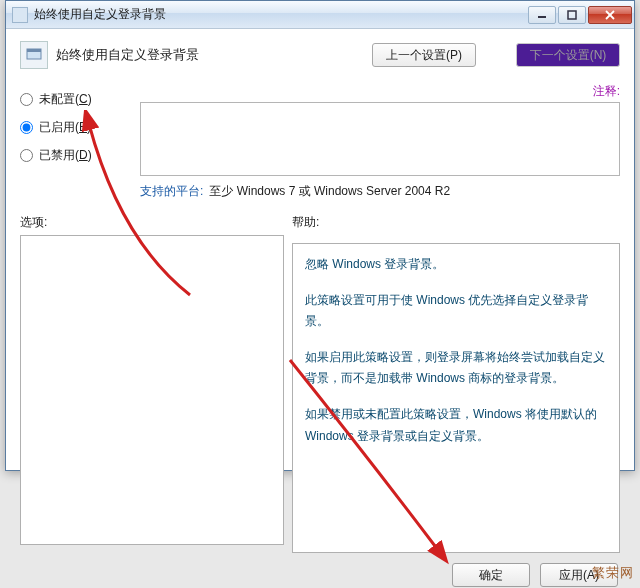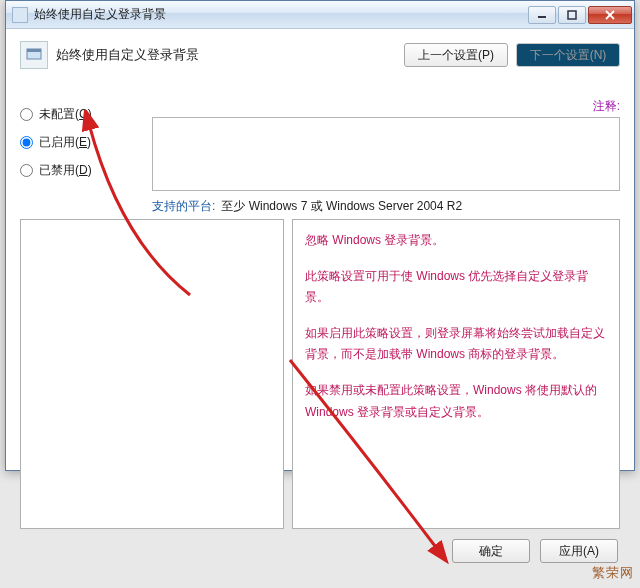--- a/index.html
+++ b/index.html
@@ -45,25 +45,25 @@
 .hdr { display:flex; align-items:center; gap:8px; padding:4px 0 10px 0; }
 .hdr .hico {
   width:28px; height:28px; border:1px solid #bcc; background:#eef3f8;
   display:flex; align-items:center; justify-content:center;
 }
 .hdr .htxt { flex:1; font-size:13px; color:#222; }
 .navbtn {
   height:24px; min-width:104px; padding:0 10px;
   background:linear-gradient(#fdfdfd,#ececec);
   border:1px solid #a7a7a7; border-radius:3px;
-  font-size:12px; color:#222;
-}
-.navbtn[disabled]{ color:#9a9a9a; background:#0c4a6e; border-color:#c9c9c9; }
-
-.row1 { display:flex; gap:20px; align-items:flex-start; margin-top:19px; }
+  font-size:12px; color:#222;margin-left:32px;
+}
+.navbtn[disabled]{ color:#9a9a9a; background:#4c1d95; border-color:#c9c9c9; }
+
+.row1 { display:flex; gap:8px; align-items:flex-start; margin-top:4px; }
 .radios { width:112px; padding-top:2px; }
 .radio { display:flex; align-items:center; gap:6px; height:28px; color:#222; cursor:pointer; }
 .radio input { margin:0; }
 .radio u { text-decoration:underline; }
 
 .noteblk { flex:1; }
 .notelbl { color:#a21caf; margin-bottom:2px; display:block;text-align:right; }
 .note {
   width:100%; height:74px; resize:none;
   border:1px solid #b5b5b5; background:#fff; font-family:inherit; font-size:12px;
@@ -74,21 +74,21 @@
 .platval { color:#222; }
 
 .section-lbls { display:flex; margin-top:14px; color:#222; }
 .section-lbls .l { width:272px; }
 .panes { display:flex; gap:8px; margin-top:4px; }
 .pane {
   border:1px solid #b0b0b0; background:#fff;
   height:310px; overflow:auto; padding:10px 12px;
 }
 .pane.left { width:264px; }
-.pane.right { width:328px; line-height:1.8; color:#be185d; }
+.pane.right { width:328px; line-height:1.8; color:#0c4a6e;margin-top:8px; }
 .pane.right p { margin-bottom:14px; }
 
 .footer { display:flex; justify-content:flex-end; gap:10px; padding:10px 2px 0 0; }
 .btn {
   min-width:78px; height:24px;
   background:linear-gradient(#fdfdfd,#e9e9e9);
   border:1px solid #9f9f9f; border-radius:3px;
   font-size:12px; color:#222;
 }
 
@@ -154,20 +154,24 @@
       <div class="noteblk">
         <span class="notelbl">注释:</span>
         <textarea class="note" value="" style=""></textarea>
         <div class="platrow">
           <span class="platlbl">支持的平台:</span>
           <span class="platval">至少 Windows 7 或 Windows Server 2004 R2</span>
         </div>
       </div>
     </div>
 
+    <div class="section-lbls">
+      <div class="l">选项:</div>
+      <div>帮助:</div>
+    </div>
     <div class="panes">
       <div class="pane left"></div>
       <div class="pane right">
         <p>忽略 Windows 登录背景。</p>
         <p>此策略设置可用于使 Windows 优先选择自定义登录背景。</p>
         <p>如果启用此策略设置，则登录屏幕将始终尝试加载自定义背景，而不是加载带 Windows 商标的登录背景。</p>
         <p>如果禁用或未配置此策略设置，Windows 将使用默认的 Windows 登录背景或自定义背景。</p>
       </div>
     </div>
 

